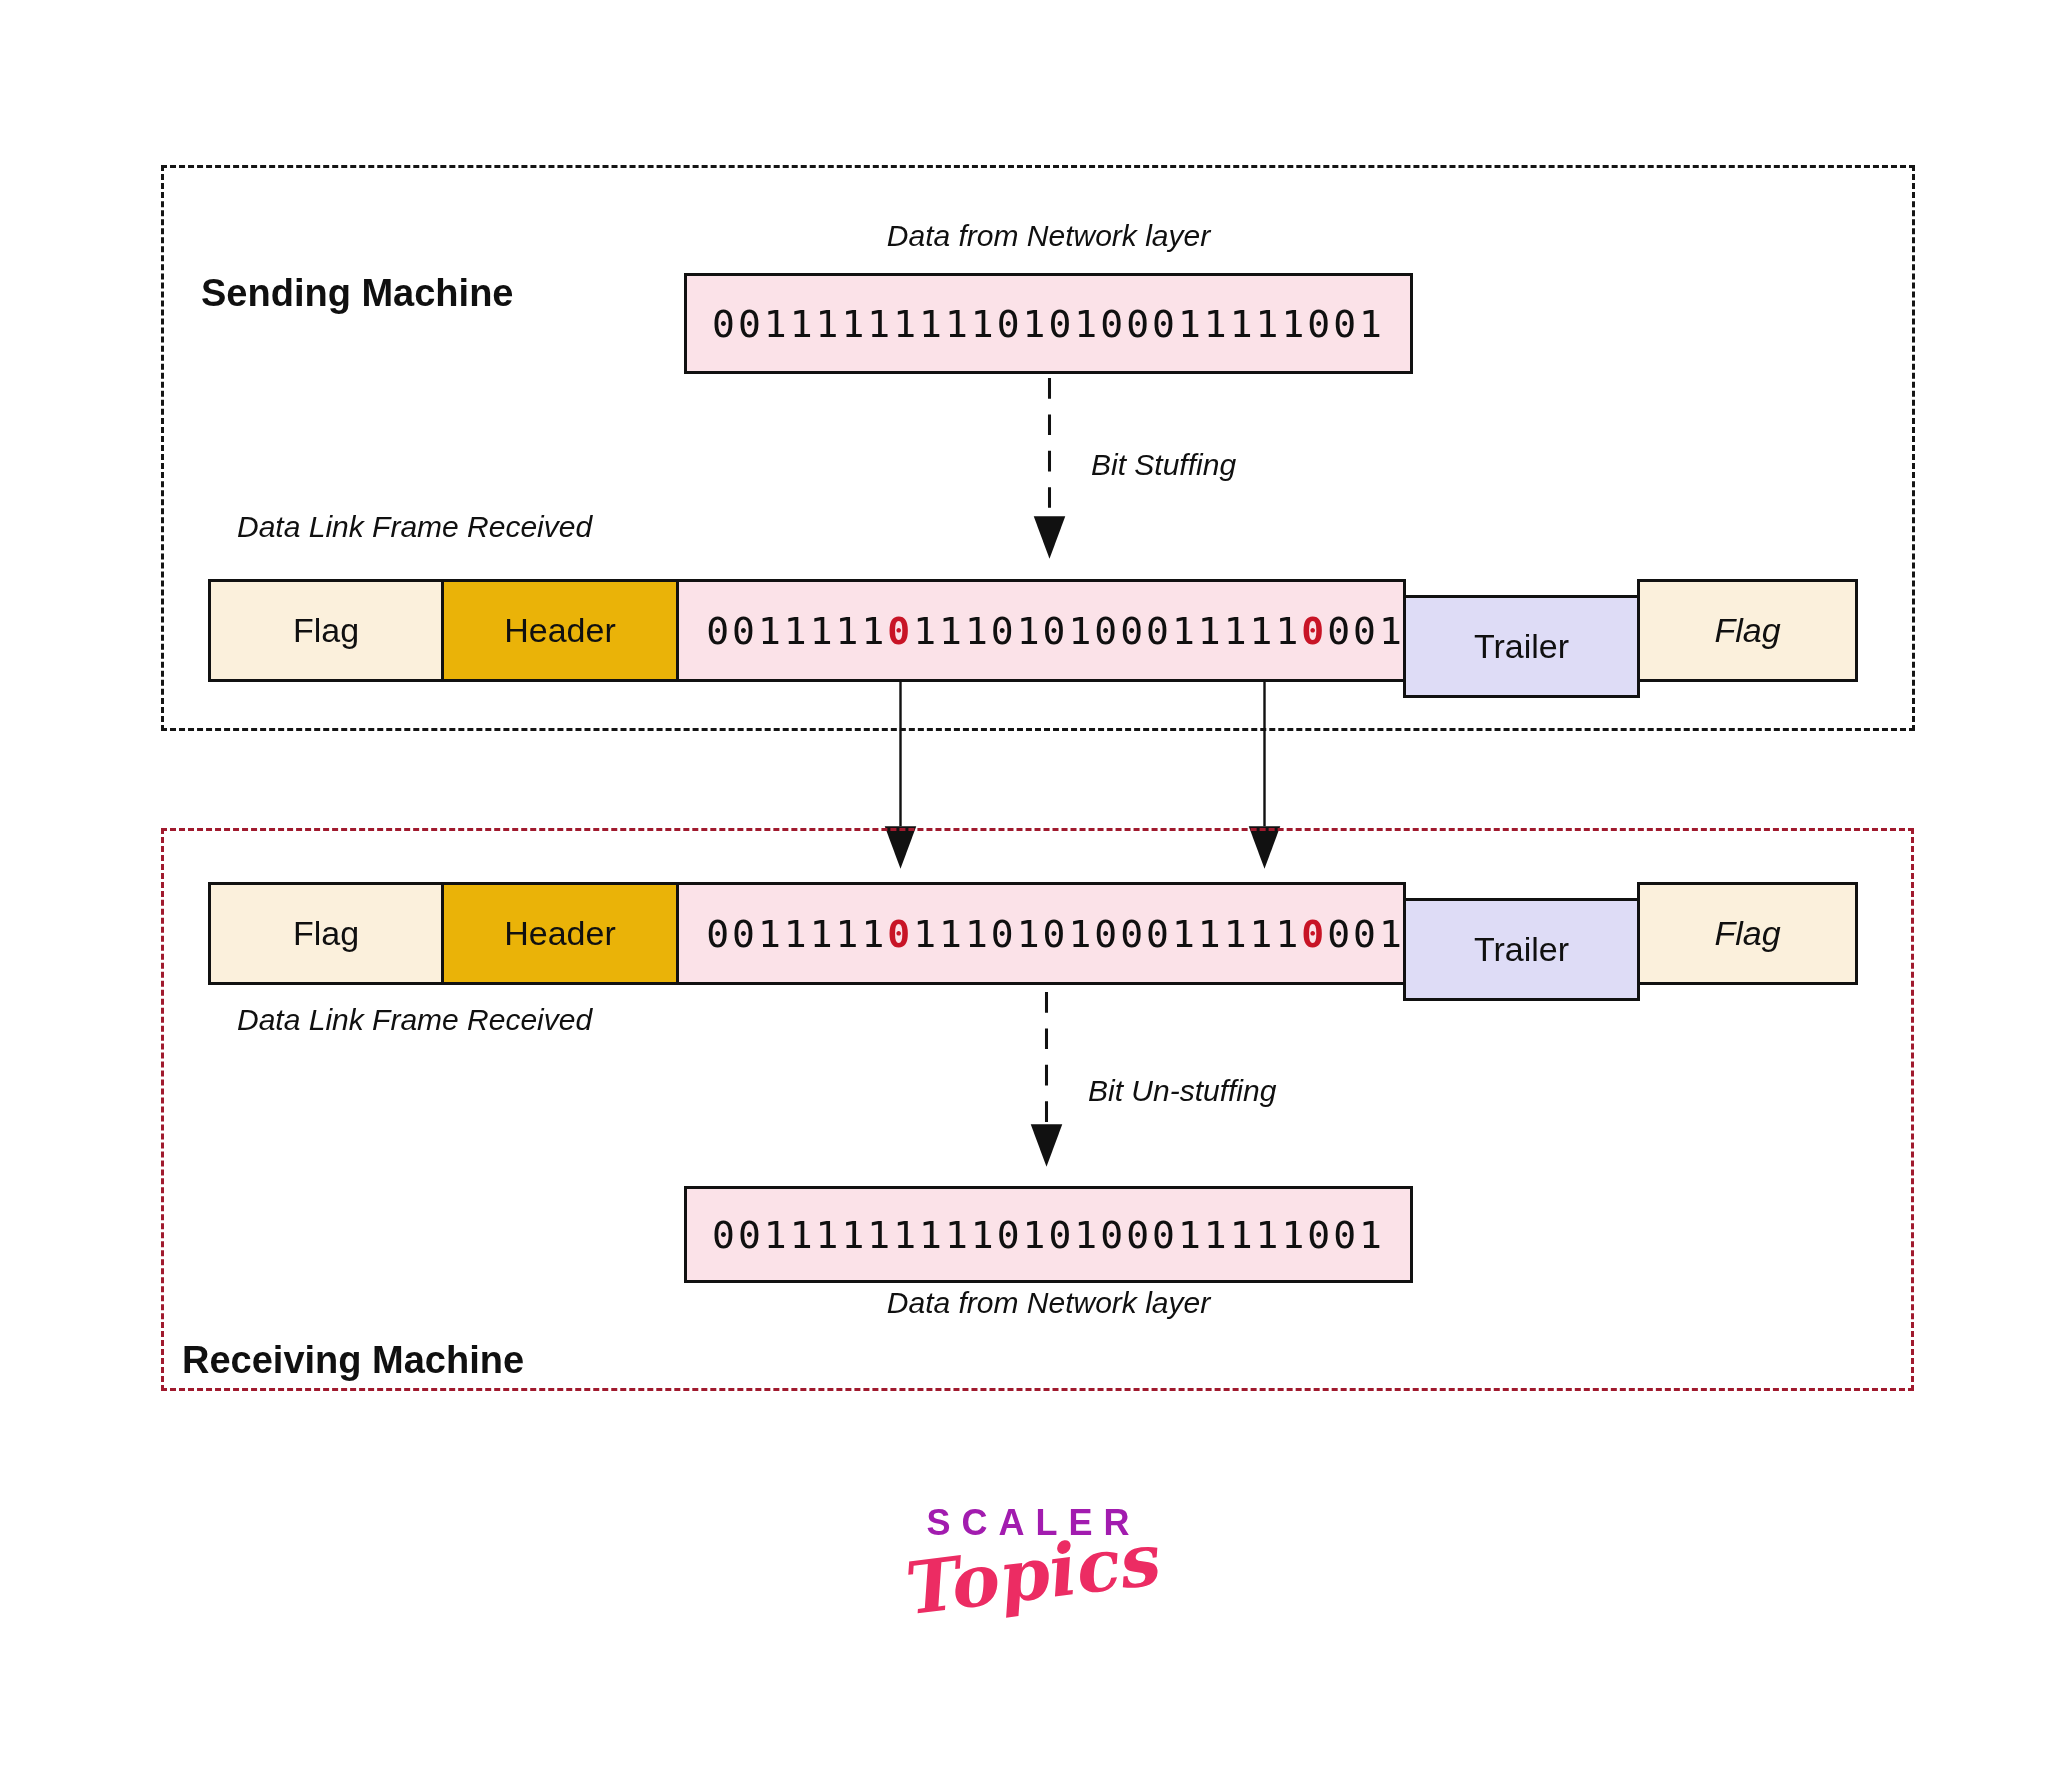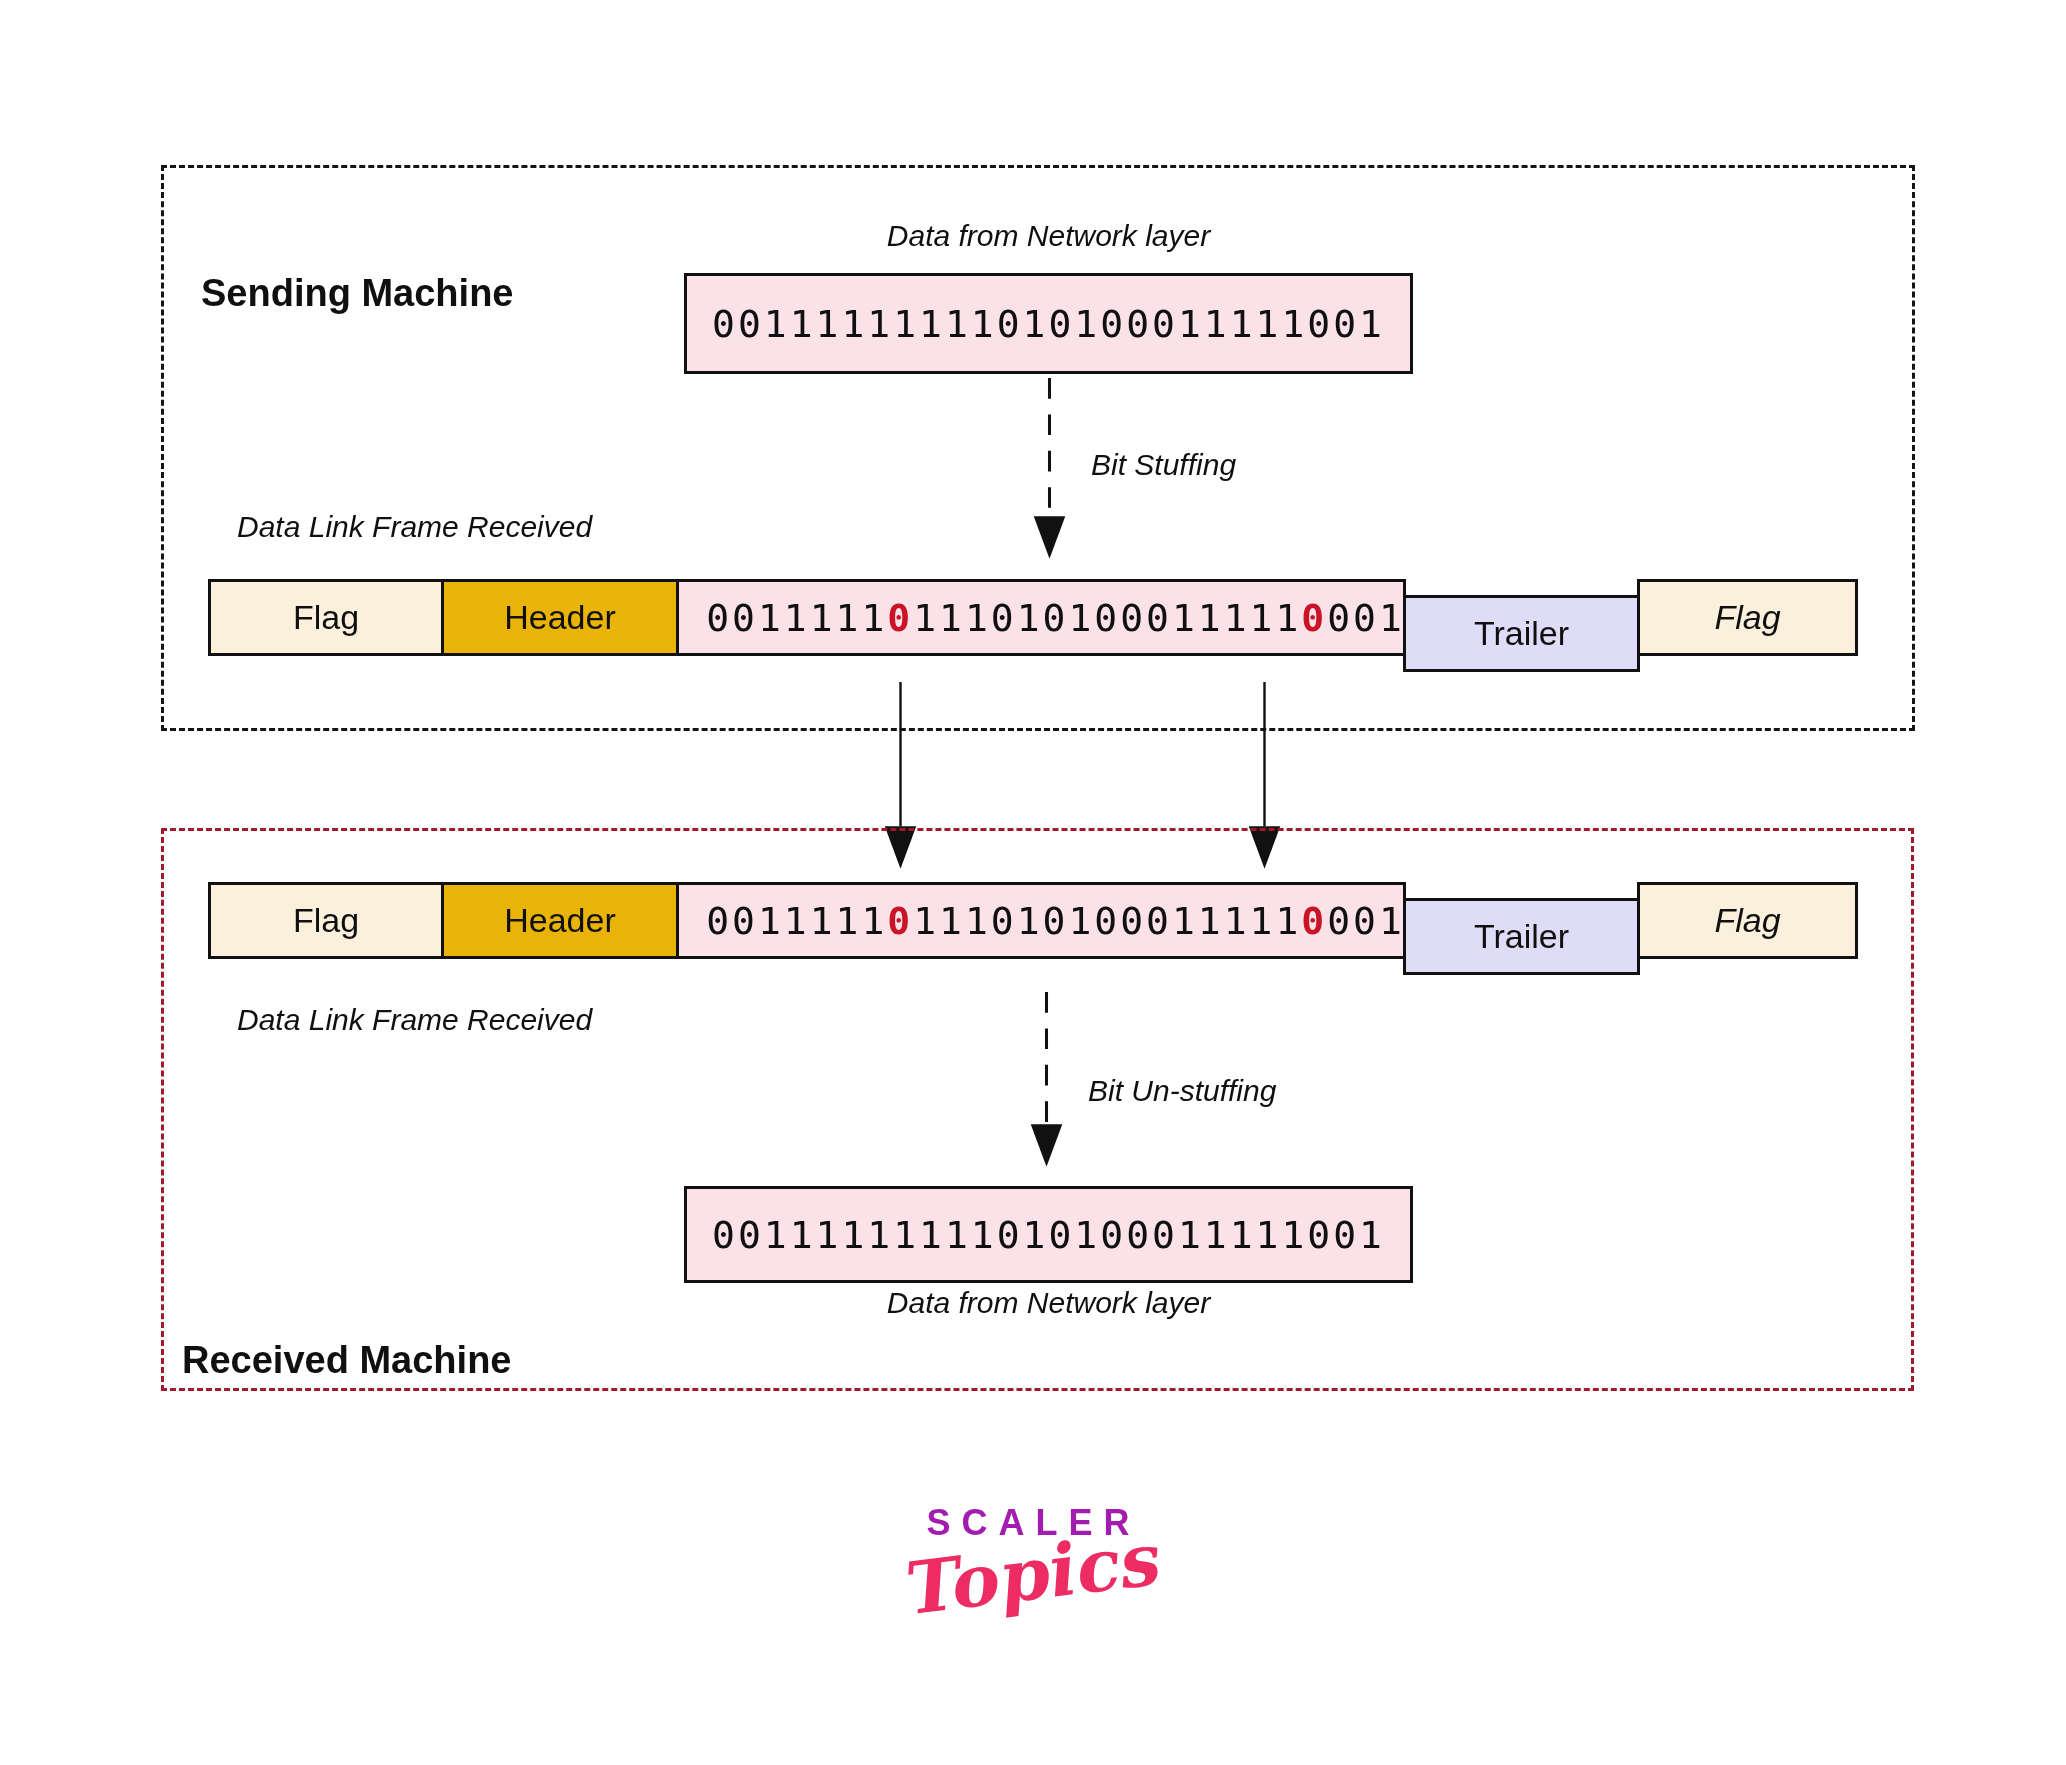--- a/index.html
+++ b/index.html
@@ -17,21 +17,21 @@
     box-sizing:border-box;background:#FBE2E8;border:3px solid #111111;
     display:flex;align-items:center;justify-content:center;
   }
   .bits{
     font-family:"DejaVu Sans Mono",monospace;font-size:38px;letter-spacing:3px;
     white-space:nowrap;color:#101010;
   }
   .bits .red{color:#C81426;font-weight:bold;}
   .frame{display:flex;position:absolute;}
   .cell{
-    box-sizing:border-box;border:3px solid #111111;height:77px;
+    box-sizing:border-box;border:3px solid #111111;height:103px;
     display:flex;align-items:center;justify-content:center;
     font-size:34px;white-space:nowrap;
   }
   .cell + .cell{margin-left:-3px;}
   .cell.flag{background:#FBF0DC;width:236px;}
   .cell.header{background:#eab308;width:238px;}
   .cell.data{background:#FBE2E8;width:730px;padding-left:29px;}
   .cell.trailer{background:#DEDCF6;width:237px;margin-top:16px;}
   .cell.flag-end{background:#FBF0DC;width:221px;font-style:italic;}
   svg{display:block;}
@@ -108,17 +108,17 @@
 </svg>
 
 <div class="abs lbl" style="left:1088px;top:1074px;">Bit Un-stuffing</div>
 
 <div class="abs databox" style="left:684px;top:1186px;width:729px;height:97px;">
   <span class="bits">00111111111010100011111001</span>
 </div>
 
 <div class="abs lbl centered" style="left:684px;top:1286px;width:729px;">Data from Network layer</div>
 
-<div class="abs title" style="left:182px;top:1291px;">Received Machine</div>
+<div class="abs title" style="left:182px;top:1291px;">Receiving Machine</div>
 
 <div class="abs centered logo-scaler" style="left:851px;top:1502px;width:365px;">SCALER</div>
 <div class="abs centered logo-topics" style="left:851px;top:1531px;width:365px;">Topics</div>
 
 
 </body></html>

